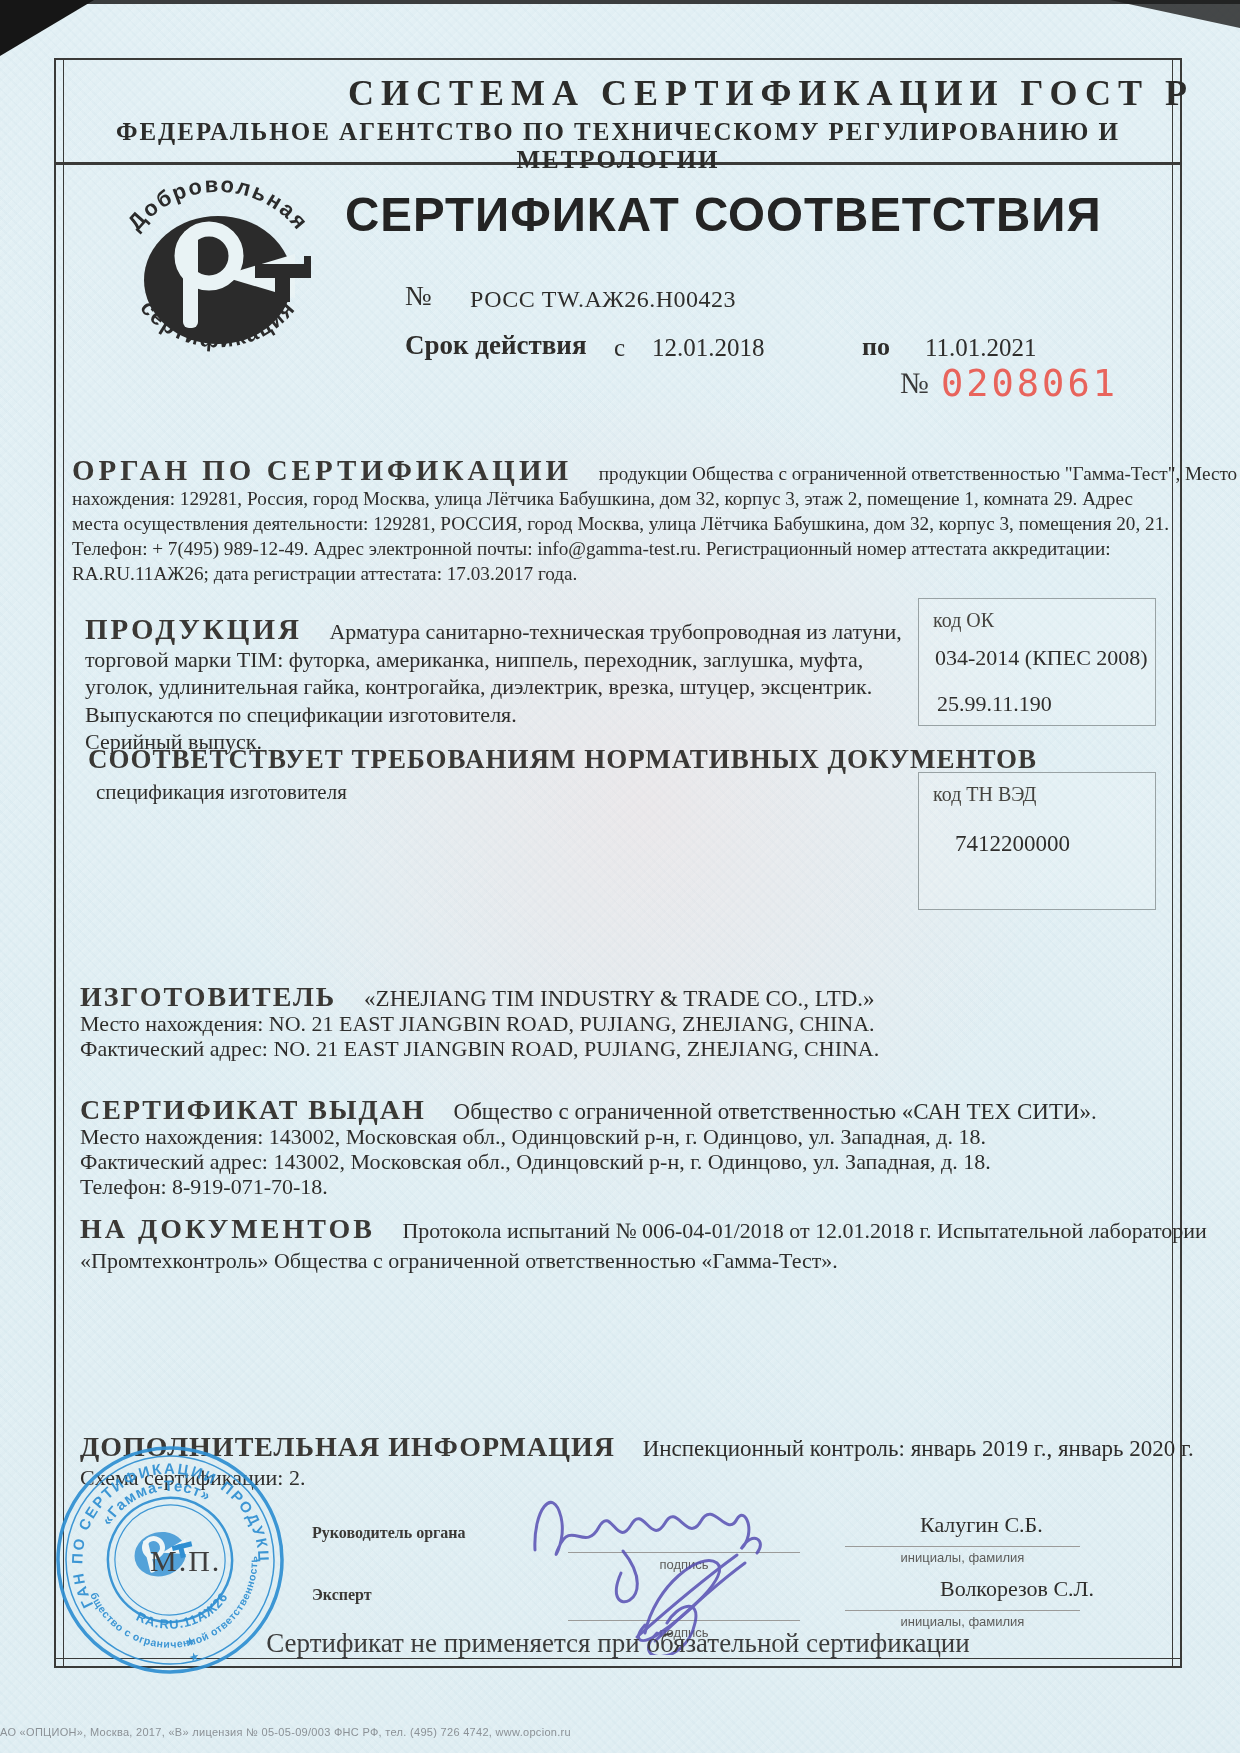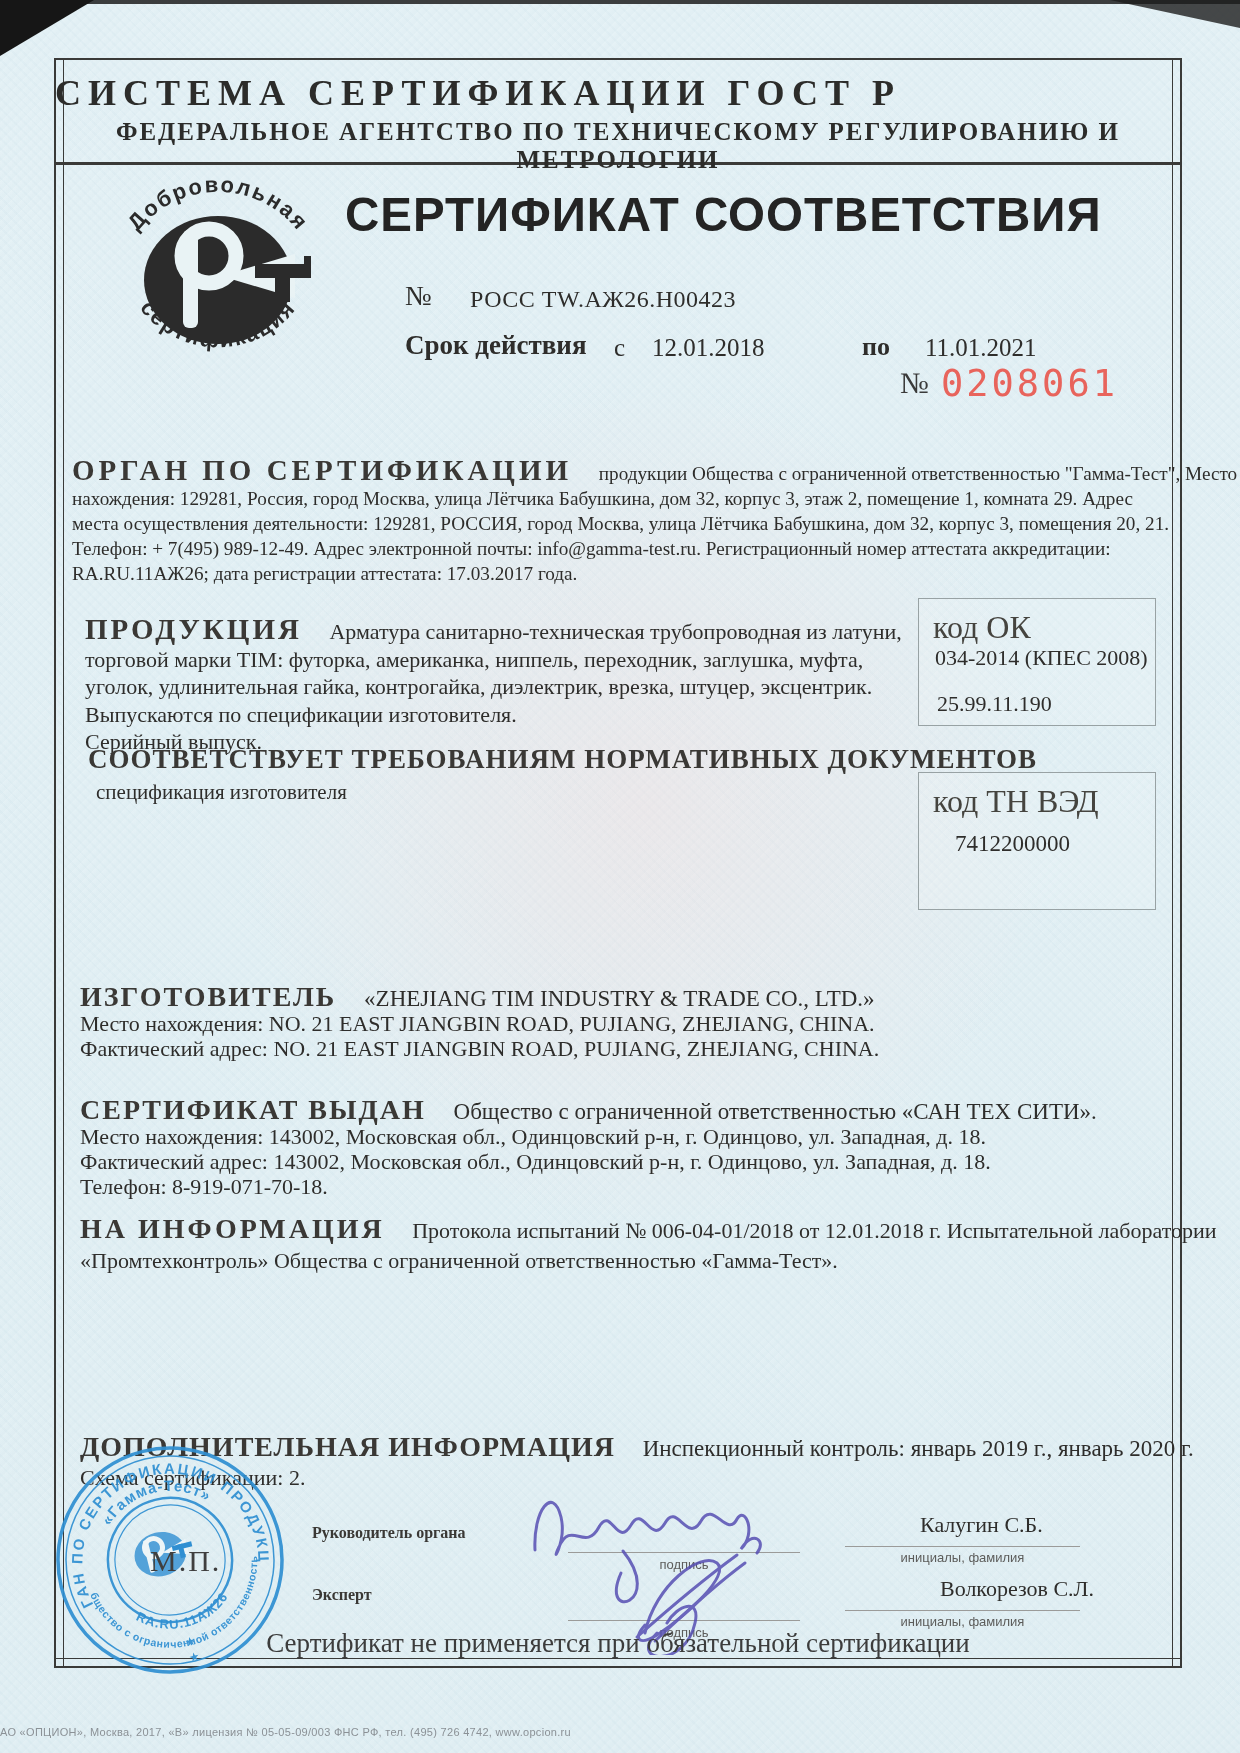--- a/index.html
+++ b/index.html
@@ -14,21 +14,21 @@
   .abs{position:absolute;}
   
   .strip-top{left:0;top:0;width:1240px;height:4px;background:#1d1d1d;opacity:.85;}
   .corner-tl{left:0;top:0;width:94px;height:56px;background:#161616;
              clip-path:polygon(0 0,100% 0,0 100%);}
   .corner-tr{right:0;top:0;width:130px;height:28px;background:#1d1d1d;opacity:.8;
              clip-path:polygon(100% 0,100% 100%,0 0);}
   
   .ln{background:#3a3a38;}
   
-  .h1{left:55px;top:72px;width:1126px;text-align:left;font-weight:bold;
+  .h1{left:68px;top:72px;width:1126px;text-align:right;font-weight:bold;
       font-size:36px;letter-spacing:7px;color:#2c2c2a;}
   .h2{left:55px;top:118px;width:1126px;text-align:center;font-weight:bold;
       font-size:25px;letter-spacing:2px;color:#2c2c2a;}
   .doc-title{left:345px;top:186px;font-family:"Liberation Sans",sans-serif;
       font-weight:700;font-size:49px;letter-spacing:1px;color:#242424;transform:scaleX(.97);transform-origin:left;}
   .regno-lbl{left:405px;top:280px;font-size:28px;}
   .regno-val{left:470px;top:286px;font-size:24px;letter-spacing:.5px;}
   .valid-lbl{left:405px;top:330px;font-size:27px;font-weight:bold;}
   .valid-c{left:614px;top:334px;font-size:25px;}
   .valid-from{left:652px;top:334px;font-size:25px;}
@@ -41,21 +41,21 @@
   .sec{line-height:25px;margin-top:42px;}
   .lbl{font-weight:bold;letter-spacing:3px;color:#3a3835;}
   .pre{white-space:pre;}
   .sec-organ{left:72px;top:416px;font-size:19.2px;line-height:25px;}
   .sec-organ .lbl{font-size:29px;letter-spacing:4px;}
   .sec-product{left:85px;top:574px;font-size:22px;line-height:27.5px;}
   .sec-product .lbl{font-size:29px;letter-spacing:3px;}
   .codebox{border:1px solid #98a2a4;background:rgba(255,255,255,.12);}
   .box-ok{left:918px;top:598px;width:236px;height:126px;}
   .box-tnved{left:918px;top:772px;width:236px;height:136px;}
-  .codebox .cb-lbl{position:absolute;left:14px;top:10px;font-size:32px;color:#45443f;}
+  .codebox .cb-lbl{position:absolute;left:14px;top:10px;font-size:20px;color:#45443f;}
   .cb-v1{position:absolute;left:16px;top:46px;font-size:22px;}
   .cb-v2{position:absolute;left:18px;top:92px;font-size:22px;}
   .cb-val{position:absolute;left:36px;top:58px;font-size:23px;}
   .conforms-h{left:88px;top:744px;font-size:27px;font-weight:bold;letter-spacing:1px;color:#3a3835;}
   .conforms-t{left:96px;top:780px;font-size:21px;}
   .sec-maker{left:80px;top:942px;font-size:23px;line-height:25px;}
   .sec-maker .lbl{font-size:28px;letter-spacing:2px;}
   .sec-maker .rest{font-size:22px;}
   .sec-issued{left:80px;top:1055px;font-size:23px;line-height:25px;}
   .sec-issued .lbl{font-size:28px;letter-spacing:2px;}
@@ -173,21 +173,21 @@
 
   <div class="abs sec sec-issued">
     <span class="lbl">СЕРТИФИКАТ ВЫДАН</span>
     <span class="after">Общество с ограниченной ответственностью «САН ТЕХ СИТИ».</span>
     <div class="rest">Место нахождения: 143002, Московская обл., Одинцовский р-н, г. Одинцово, ул. Западная, д. 18.
 Фактический адрес: 143002, Московская обл., Одинцовский р-н, г. Одинцово, ул. Западная, д. 18.
 Телефон: 8-919-071-70-18.</div>
   </div>
 
   <div class="abs sec sec-basis">
-    <span class="lbl">НА ИНФОРМАЦИЯ</span>
+    <span class="lbl">НА ДОКУМЕНТОВ</span>
     <span class="after">Протокола испытаний № 006-04-01/2018 от 12.01.2018 г. Испытательной лаборатории</span>
     <div class="rest">«Промтехконтроль» Общества с ограниченной ответственностью «Гамма-Тест».</div>
   </div>
 
   <div class="abs sec sec-add">
     <span class="lbl">ДОПОЛНИТЕЛЬНАЯ ИНФОРМАЦИЯ</span>
     <span class="after">Инспекционный контроль: январь 2019 г., январь 2020 г.</span>
     <div class="rest">Схема сертификации: 2.</div>
   </div>
 

